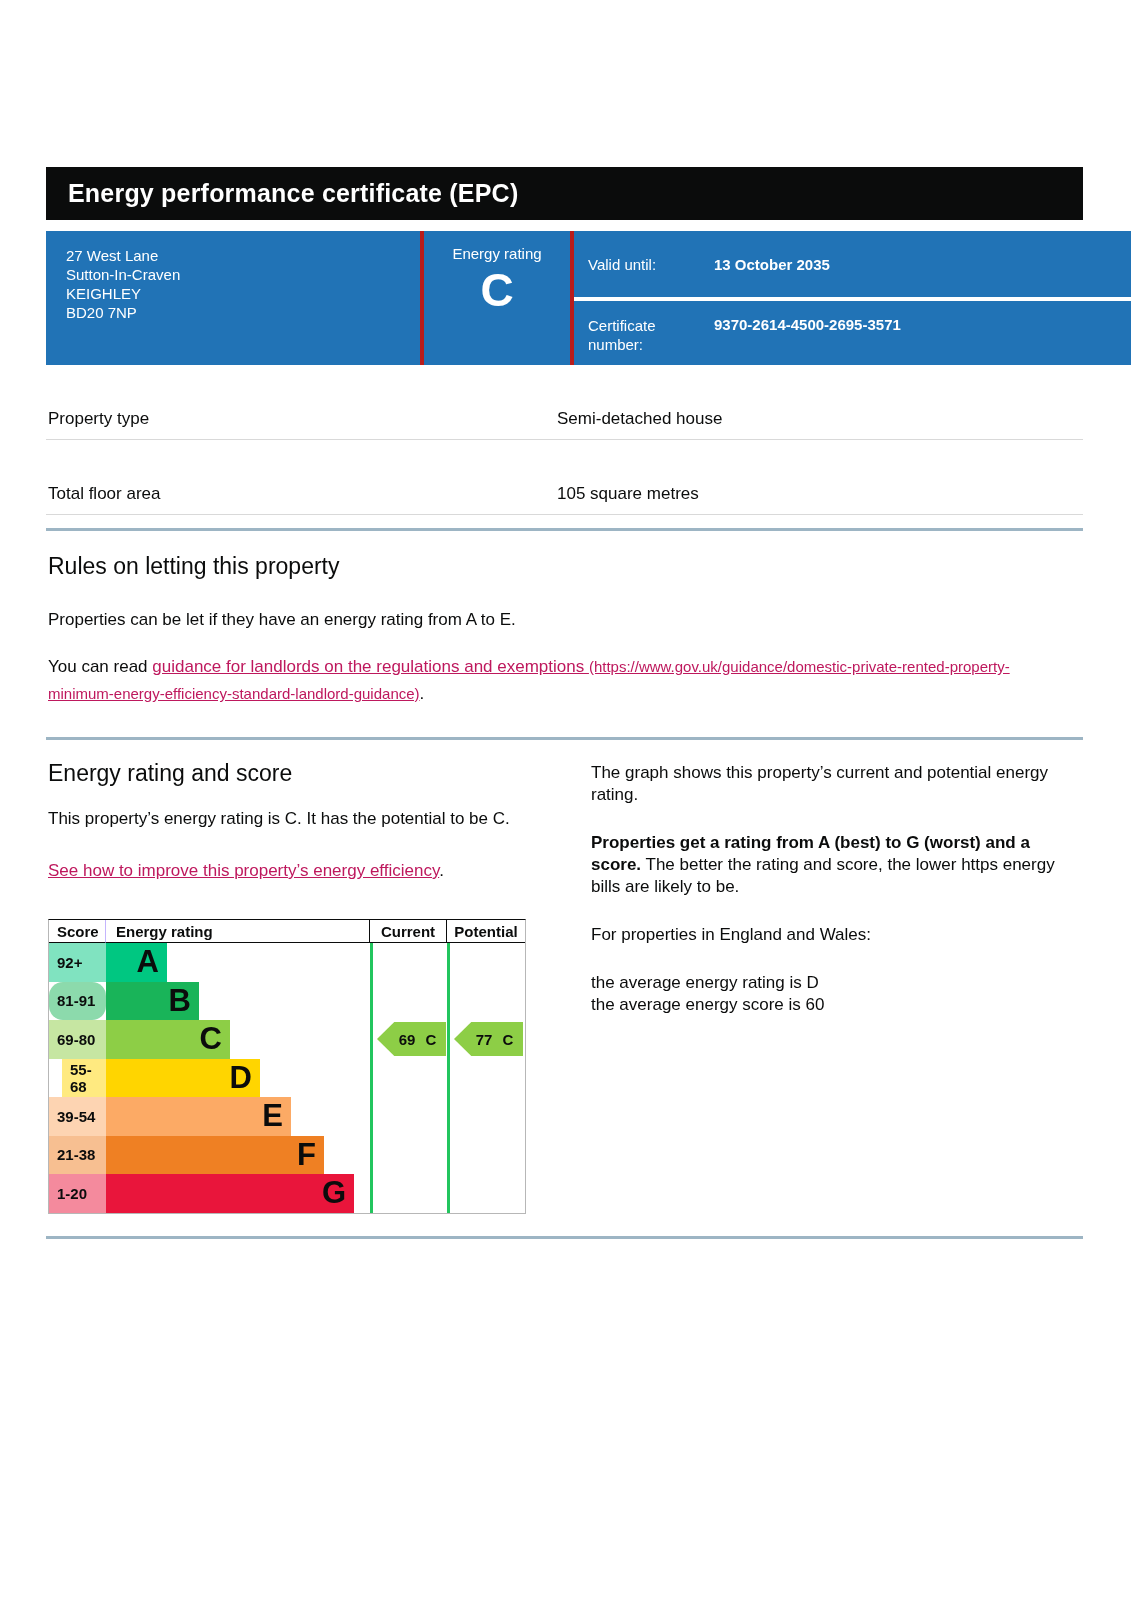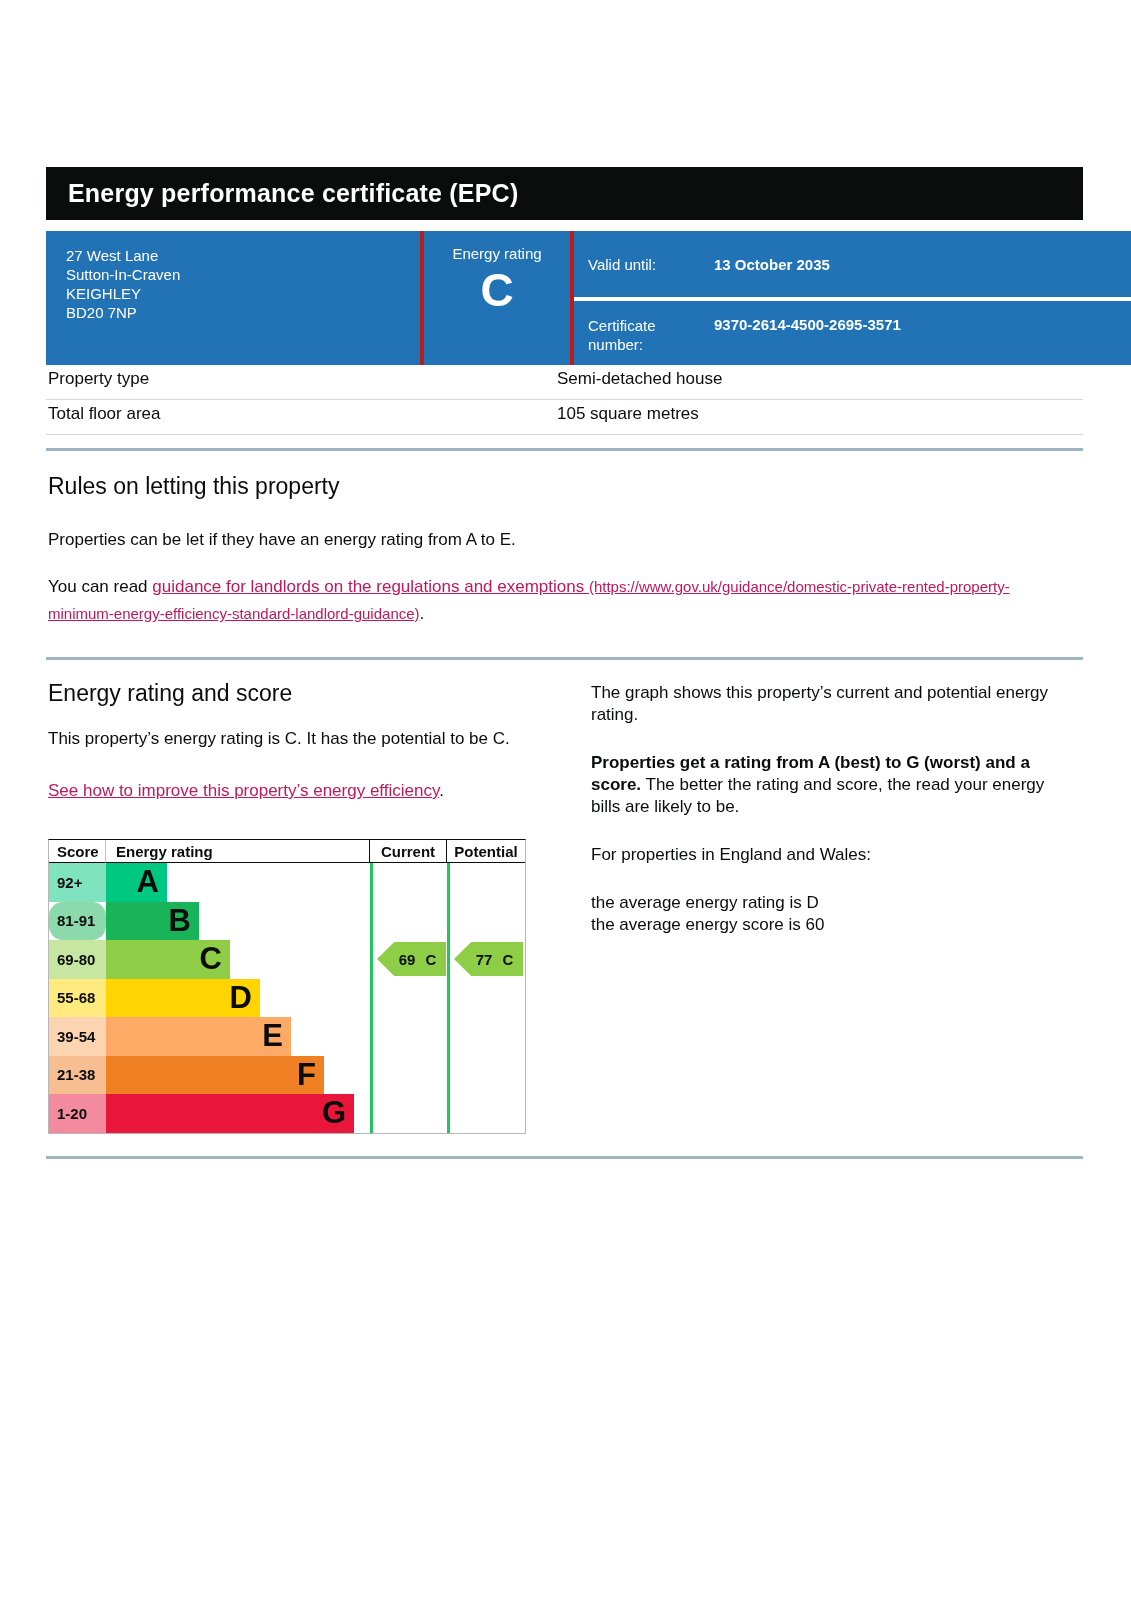--- a/index.html
+++ b/index.html
@@ -39,21 +39,21 @@
   .details-row { display: flex; padding-left: 14px; font-size: 15px; }
   .details-row.centered { align-items: center; }
   .details-row.top { padding-top: 15px; }
   .details-label { width: 126px; line-height: 19px; }
   .details-value { font-weight: bold; }
 
   
   .facts { width: 1037px; }
   .fact-row {
     display: flex; font-size: 17px;
-    padding: 4px 0 10px 2px; border-bottom: 1px solid #d9d9d9;
+    padding: 4px 0 10px 2px; border-bottom: 1px solid #d9d9d9; margin-top: 40px;
   }
   .fact-label { width: 509px; }
 
   
   .rule { width: 1037px; height: 3px; background: #9db5c4; border: none; }
   .rule-1 { margin-top: 13px; }
   .rule-2 { margin-top: 30px; }
   .rule-3 { margin-top: 22px; }
 
   h2 { font-size: 23px; font-weight: normal; line-height: 27px; }
@@ -192,21 +192,21 @@
                 <div class="epc-bar" style="width: 61px; background: rgb(0, 199, 129);">A</div>
               </div>
               <div class="epc-score-cell" style="grid-area: 3 / 1; background: rgb(140, 218, 172); border-radius: 14px;">81-91</div>
               <div class="epc-bar-cell" style="grid-area: 3 / 2;">
                 <div class="epc-bar" style="width: 93px; background: rgb(25, 180, 89);">B</div>
               </div>
               <div class="epc-score-cell" style="grid-area: 4 / 1; background: rgb(198, 230, 162);">69-80</div>
               <div class="epc-bar-cell" style="grid-area: 4 / 2;">
                 <div class="epc-bar" style="width: 124px; background: rgb(141, 206, 70);">C</div>
               </div>
-              <div class="epc-score-cell" style="grid-area: 5 / 1; background: rgb(255, 234, 128);">55-68</div>
+              <div class="epc-score-cell" style="grid-area: 5 / 1; background: rgb(255, 234, 128); margin-left: 13px;">55-68</div>
               <div class="epc-bar-cell" style="grid-area: 5 / 2;">
                 <div class="epc-bar" style="width: 154px; background: rgb(255, 213, 0);">D</div>
               </div>
               <div class="epc-score-cell" style="grid-area: 6 / 1; background: rgb(253, 212, 178);">39-54</div>
               <div class="epc-bar-cell" style="grid-area: 6 / 2;">
                 <div class="epc-bar" style="width: 185px; background: rgb(252, 170, 101);">E</div>
               </div>
               <div class="epc-score-cell" style="grid-area: 7 / 1; background: rgb(247, 191, 145);">21-38</div>
               <div class="epc-bar-cell" style="grid-area: 7 / 2;">
                 <div class="epc-bar" style="width: 218px; background: rgb(239, 128, 35);">F</div>
@@ -214,21 +214,21 @@
               <div class="epc-score-cell" style="grid-area: 8 / 1; background: rgb(244, 138, 157);">1-20</div>
               <div class="epc-bar-cell" style="grid-area: 8 / 2;">
                 <div class="epc-bar" style="width: 248px; background: rgb(233, 21, 59);">G</div>
               </div>
             </div>
         </div>
       </div>
 
       <div class="right-col">
         <p>The graph shows this property’s current and potential energy rating.</p>
-        <p><span class="bold-lead">Properties get a rating from A (best) to G (worst) and a score.</span><span> The better the rating and score, the read your energy bills are likely to be.</span></p>
+        <p><span class="bold-lead">Properties get a rating from A (best) to G (worst) and a score.</span><span> The better the rating and score, the lower https energy bills are likely to be.</span></p>
         <p>For properties in England and Wales:</p>
         <p>
             <span style="display:block">the average energy rating is D</span>
             <span style="display:block">the average energy score is 60</span>
           </p>
       </div>
     </div>
 
     <div class="rule rule-3"></div>
 

